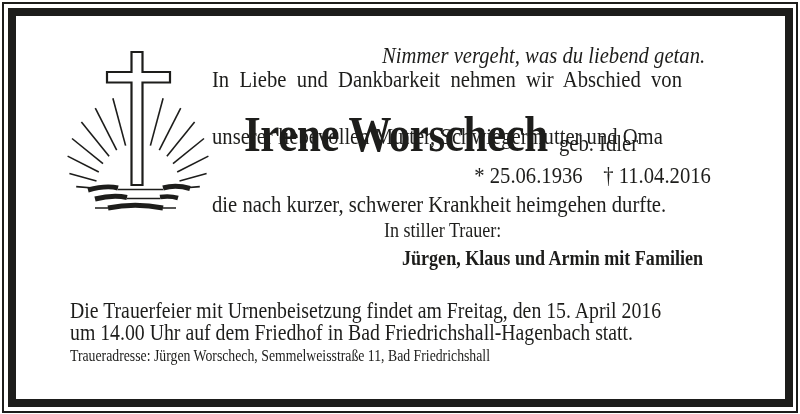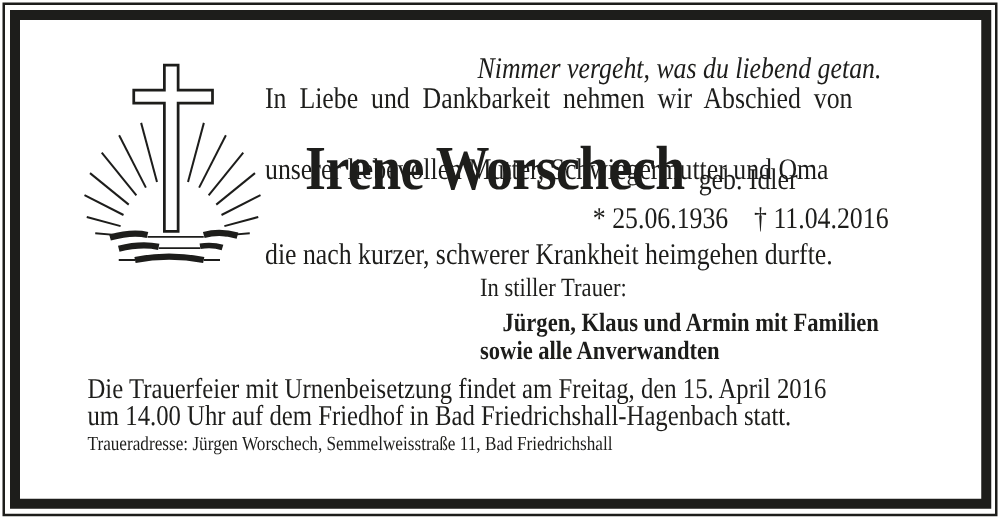--- a/index.html
+++ b/index.html
@@ -99,23 +99,20 @@
   <div class="t cause">
     <span class="cond">die nach kurzer, schwerer Krankheit heimgehen durfte.</span>
   </div>
 
   <div class="t mourn-in">
     <span class="cond">In stiller Trauer:</span>
   </div>
   <div class="t mourn1">
     <span class="cond">Jürgen, Klaus und Armin mit Familien</span>
   </div>
-  <div class="t mourn2">
-    <span class="cond">sowie alle Anverwandten</span>
-  </div>
 
   <div class="t funeral1">
     <span class="cond">Die Trauerfeier mit Urnenbeisetzung findet am Freitag, den 15. April 2016</span>
   </div>
   <div class="t funeral2">
     <span class="cond">um 14.00 Uhr auf dem Friedhof in Bad Friedrichshall-Hagenbach statt.</span>
   </div>
   <div class="t address">
     <span class="cond">Traueradresse: Jürgen Worschech, Semmelweisstraße 11, Bad Friedrichshall</span>
   </div>

